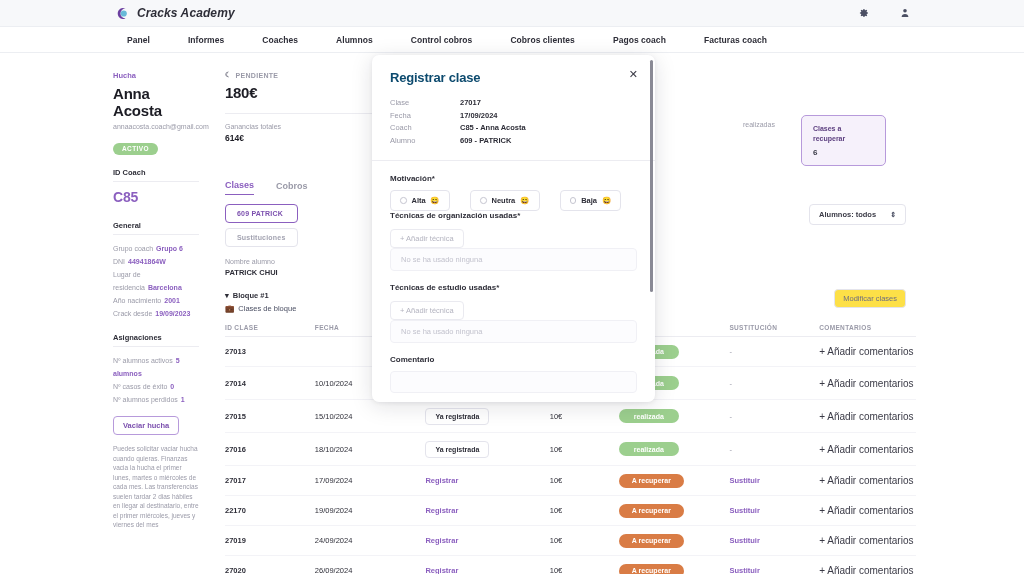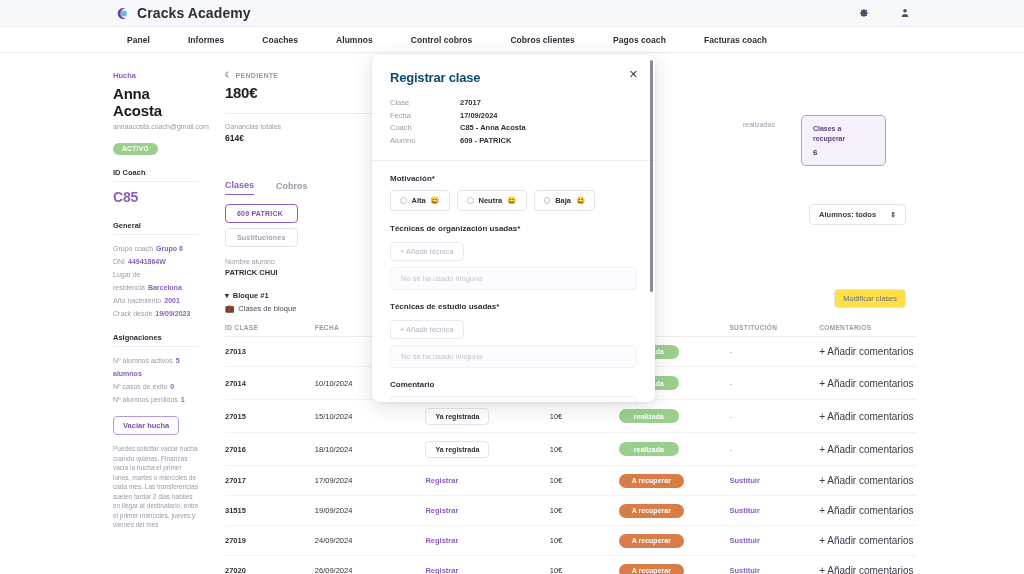--- a/index.html
+++ b/index.html
@@ -14,21 +14,21 @@
     -webkit-font-smoothing:antialiased;
   }
 
   
   .topbar {
     height:27px; background:#f7f8fa; border-bottom:1px solid #eceef2;
     display:flex; align-items:center; position:relative;
   }
   .brand { display:flex; align-items:center; gap:7px; margin-left:113px; }
   .brand-logo { width:17px; height:17px; position:relative; }
-  .brand-name { font-size:14px; font-weight:700; color:#2e2e38; letter-spacing:.1px; }
+  .brand-name { font-size:12px; font-weight:700; color:#2e2e38; letter-spacing:.1px;font-style:italic; }
   .topbar-icons { position:absolute; right:113px; display:flex; align-items:center; gap:28px; }
   .ticon { width:13px; height:13px; color:#4b4f63; display:flex; align-items:center; justify-content:center; cursor:pointer; }
   .ticon svg { width:12px; height:12px; fill:#4b4f63; }
 
   
   .navbar {
     height:26px; background:#ffffff; border-bottom:1px solid #eceef2;
     display:flex; align-items:center; padding-left:113px; gap:0;
   }
   .nav-item {
@@ -142,30 +142,30 @@
   .modal-scroll { position:absolute; right:2px; top:5px; width:3px; height:232px; background:#8a8a95; border-radius:2px; }
   .modal-head { padding:15px 18px 0; position:relative; }
   .modal-title { font-size:13px; font-weight:700; color:#0c4a6e; letter-spacing:-.2px; }
   .modal-close { position:absolute; right:17px; top:14px; font-size:11px; color:#3a3a46; cursor:pointer; line-height:11px; }
   .modal-meta { padding:12px 18px 13px; border-bottom:1px solid #ececf1; }
   .meta-row { display:flex; font-size:7.5px; line-height:12.5px;gap:12px; }
   .meta-k { width:58px; color:#9a9aa8; }
   .meta-v { color:#2e2e38; font-weight:700; }
   .modal-body { padding:13px 18px 0; }
   .field-label { font-size:8px; font-weight:700; color:#2e2e38; margin-bottom:7px; }
-  .radio-row { display:flex; gap:7px; margin-bottom:13px; }
+  .radio-row { display:flex; gap:20px; }
   .radio-opt {
     border:1px solid #e4e4ec; border-radius:4px; background:#fff; padding:5px 9px;
     display:flex; align-items:center; gap:5px; font-size:7.5px; font-weight:700; color:#2e2e38; cursor:pointer;
   }
   .radio-dot { width:6.5px; height:6.5px; border:1px solid #c5c5d0; border-radius:50%; background:#fff; }
   .emoji { font-size:7.5px; }
   .add-tech {
     display:inline-block; border:1px solid #eaeaf0; border-radius:4px; background:#fff;
-    font-size:7.5px; color:#b4b4c0; padding:4px 9px; margin-bottom:6px; cursor:pointer;
+    font-size:7.5px; color:#b4b4c0; padding:4px 9px; cursor:pointer;
   }
   .empty-box {
     border:1px solid #f0f0f5; border-radius:4px; background:#fcfcfe;
     font-size:7.5px; color:#c2c2cd; padding:6px 10px; margin-bottom:12px;
   }
   .comment-box { border:1px solid #f0f0f5; border-radius:4px; background:#fcfcfe; height:22px; margin-top:7px; }
 </style>
 </head>
 <body>
 
@@ -343,21 +343,21 @@
           <tr>
             <td class="idc">27017</td>
             <td class="date">17/09/2024</td>
             <td><span class="reg-link">Registrar</span></td>
             <td>10€</td>
             <td><span class="chip orange">A recuperar</span></td>
             <td><span class="sust-link">Sustituir</span></td>
             <td><span class="add-com">+ Añadir comentarios</span></td>
           </tr>
           <tr>
-            <td class="idc">31515</td>
+            <td class="idc">22170</td>
             <td class="date">19/09/2024</td>
             <td><span class="reg-link">Registrar</span></td>
             <td>10€</td>
             <td><span class="chip orange">A recuperar</span></td>
             <td><span class="sust-link">Sustituir</span></td>
             <td><span class="add-com">+ Añadir comentarios</span></td>
           </tr>
           <tr>
             <td class="idc">27019</td>
             <td class="date">24/09/2024</td>

